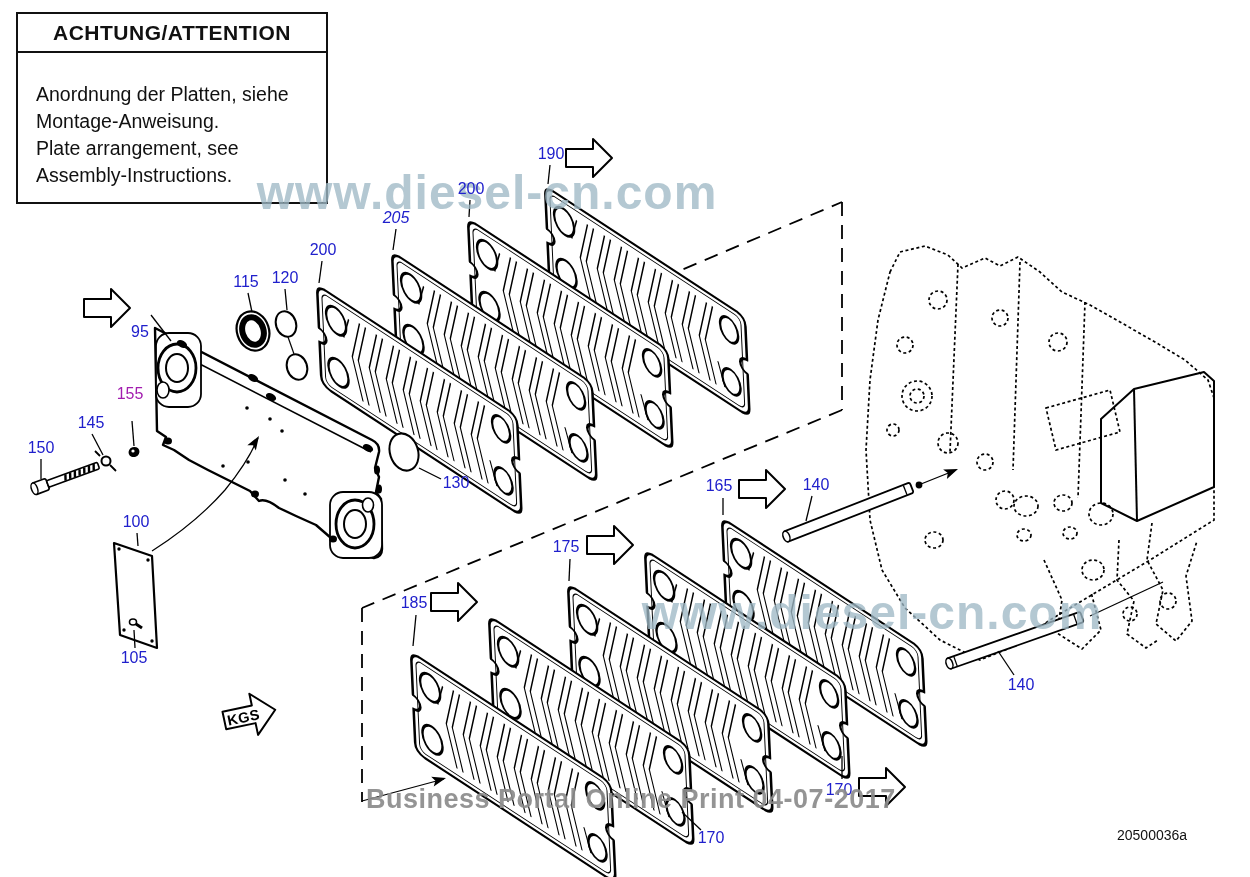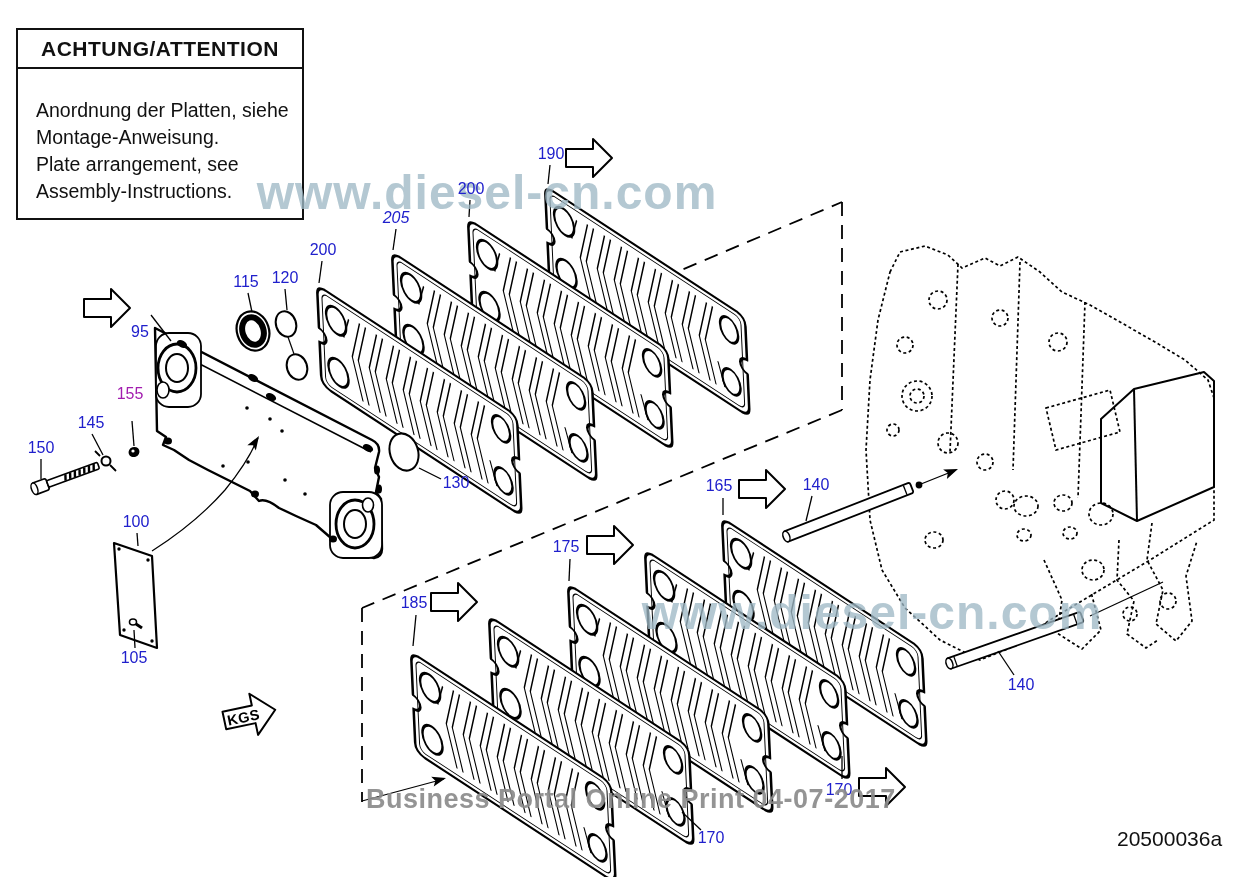--- a/index.html
+++ b/index.html
@@ -1,33 +1,33 @@
 <!DOCTYPE html>
 <html><head>
 <meta charset="utf-8">
 <style>
   html,body{margin:0;padding:0;background:#fff;}
   #stage{position:relative;width:1250px;height:877px;background:#ffffff;overflow:hidden;
          font-family:"Liberation Sans",sans-serif;}
   #diagram-svg{position:absolute;left:0;top:0;}
   
-  .attention{position:absolute;left:16px;top:12px;width:288px;height:192px;
-             border:2px solid #111;background:#fff;box-sizing:border-box;margin-top:16px;}
+  .attention{position:absolute;left:16px;top:12px;width:312px;height:192px;
+             border:2px solid #111;background:#fff;box-sizing:border-box;}
   .attention .ttl{font-weight:bold;font-size:21px;text-align:center;letter-spacing:.5px;
                   padding:7px 0 6px 0;border-bottom:2px solid #111;color:#111;}
   .attention .bodytxt{padding:28px 8px 0 18px;font-size:19.5px;line-height:27px;color:#111;}
   
   .wm{position:absolute;transform:translate(-50%,-50%);font-size:48px;letter-spacing:1px;
       color:#9fb9c6;opacity:.78;white-space:nowrap;font-weight:700;}
   
   .lbl{position:absolute;transform:translate(-50%,-50%);font-size:16px;white-space:nowrap;}
   
   .portal{position:absolute;left:366px;top:784px;font-size:27px;font-weight:bold;
           color:#8c8c8c;opacity:.92;letter-spacing:.5px;white-space:nowrap;}
-  .dwgno{position:absolute;left:1117px;top:827px;font-size:21px;color:#111;text-align:center;}
+  .dwgno{position:absolute;left:1117px;top:827px;font-size:14px;color:#111;text-align:center;}
   
   .k{stroke:#000;fill:none;}
   .kw{stroke:#000;fill:#fff;}
   .ld{stroke:#000;stroke-width:1.3;}
   .dsh{stroke:#000;fill:none;stroke-width:1.7;stroke-dasharray:3 2.6;}
 </style>
 </head>
 <body>
 
 <div id="stage">

